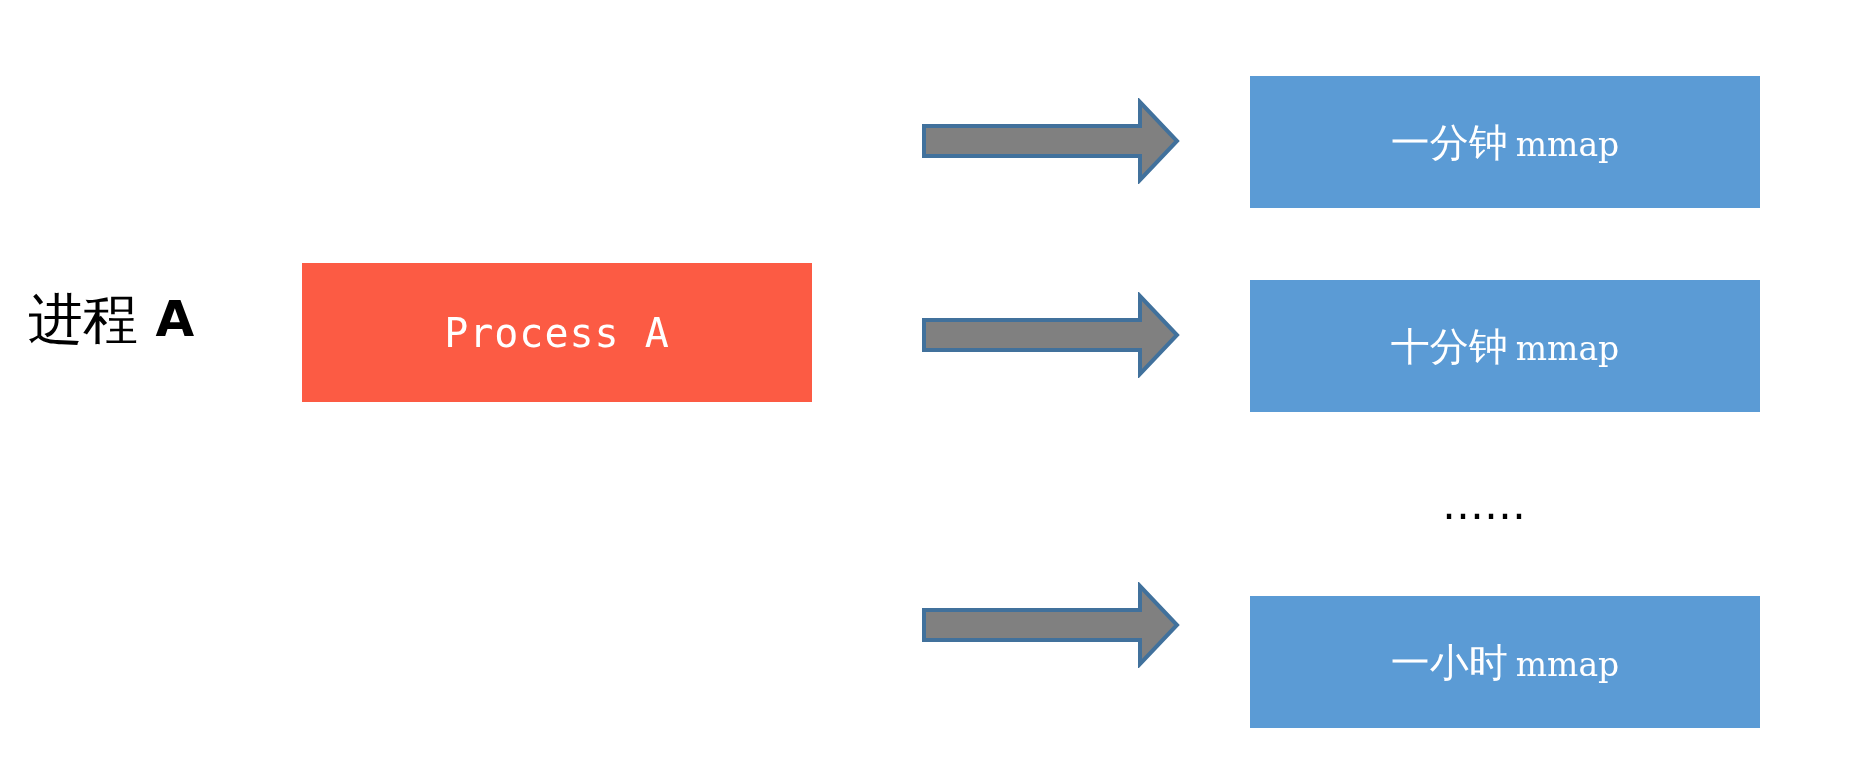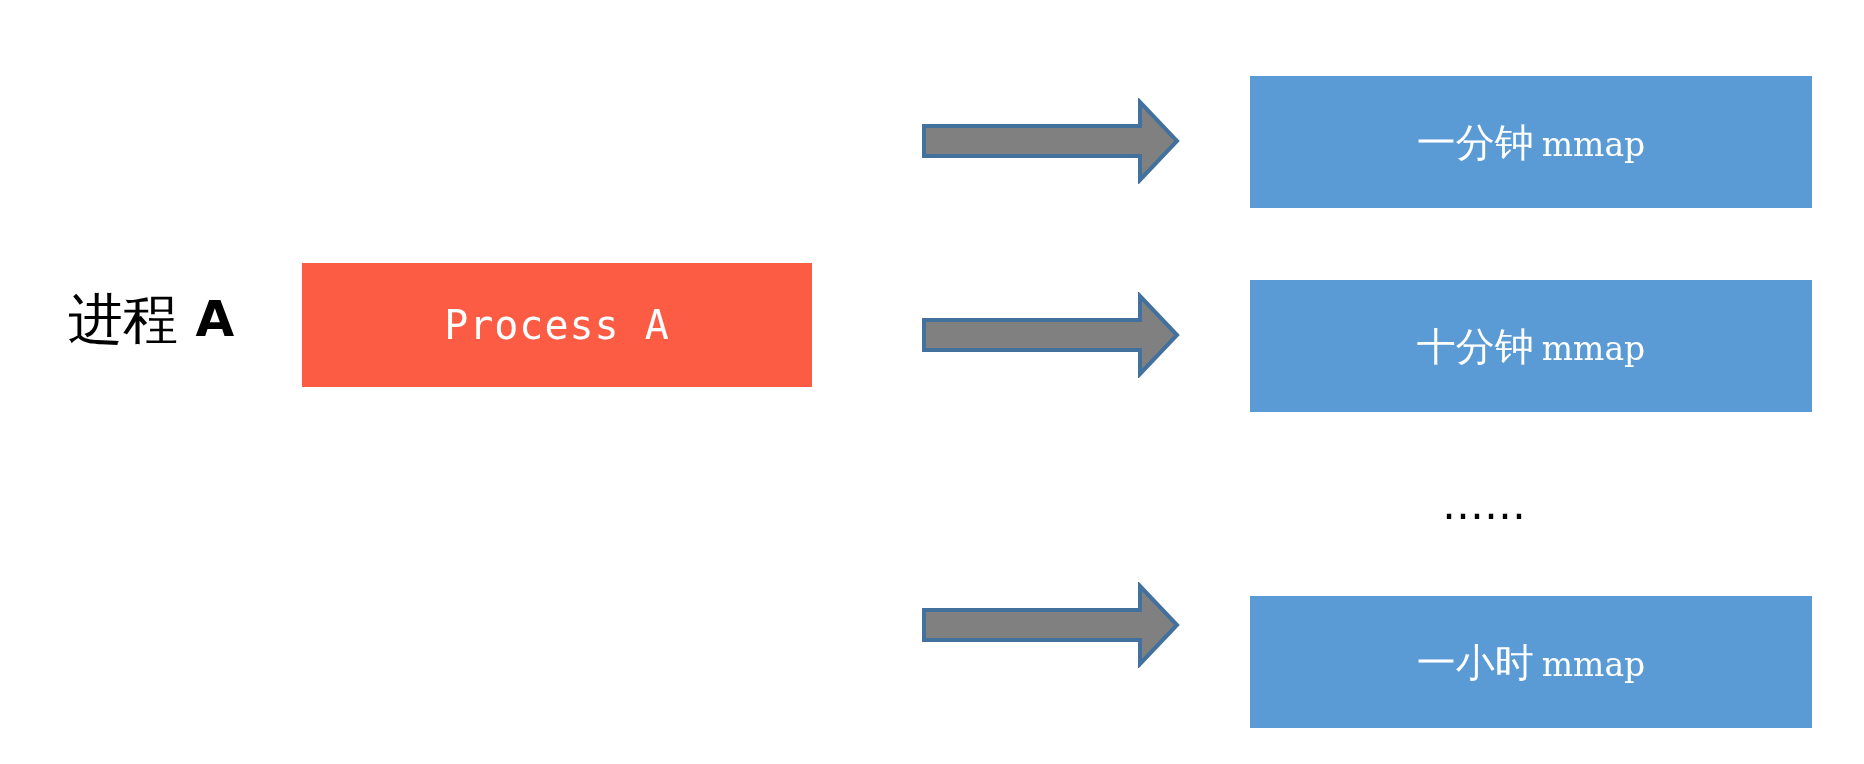--- a/index.html
+++ b/index.html
@@ -27,50 +27,49 @@
     height: 76px;
     display: flex;
     align-items: center;
     justify-content: flex-start;
     color: #000000;
     font-family: "DejaVu Sans", sans-serif;
     font-size: 55px;
     line-height: 1;
     white-space: pre;
     letter-spacing: 0px;
-    margin-left: 40px;
   }
   .process-label .latin {
     font-weight: bold;
     font-size: 50px;
   }
 
   
   .box {
     position: absolute;
     display: flex;
     align-items: center;
     justify-content: center;
     color: #ffffff;
     box-sizing: border-box;
     white-space: pre;
   }
   .box-red {
     left: 302px;
     top: 263px;
     width: 510px;
-    height: 124px;
+    height: 139px;
     background: #fc5b44;
     font-family: "DejaVu Sans Mono", monospace;
     font-size: 40px;
     letter-spacing: 1px;
   }
   .box-blue {
     left: 1250px;
-    width: 562px;
+    width: 510px;
     height: 132px;
     background: #5b9bd5;
   }
   .box-blue-1 { top: 76px; }
   .box-blue-2 { top: 280px; }
   .box-blue-3 { top: 596px; }
 
   .blue-text {
     display: flex;
     align-items: baseline;

